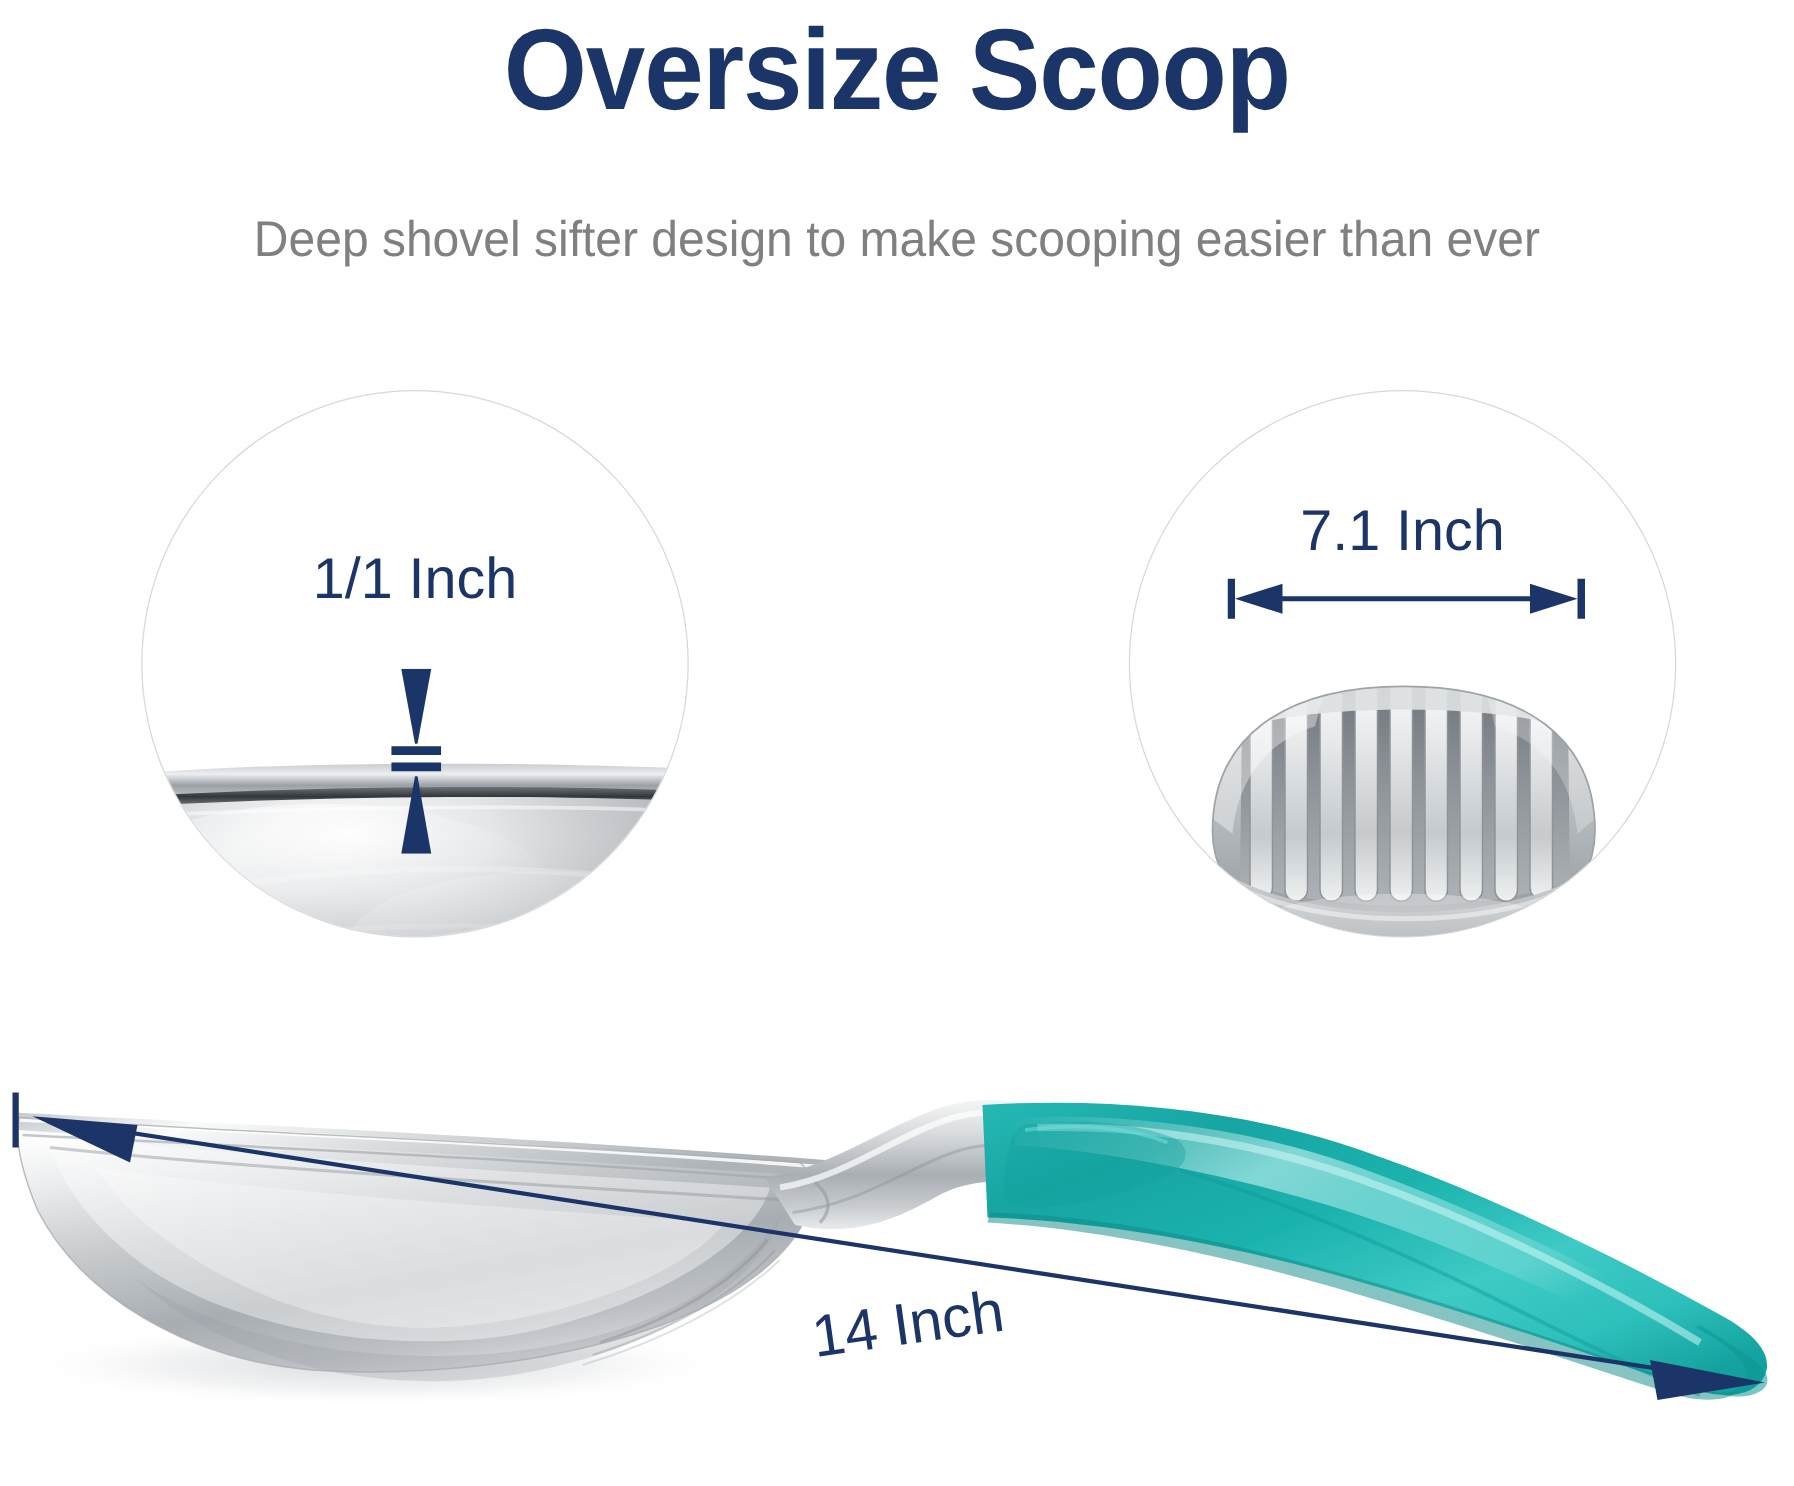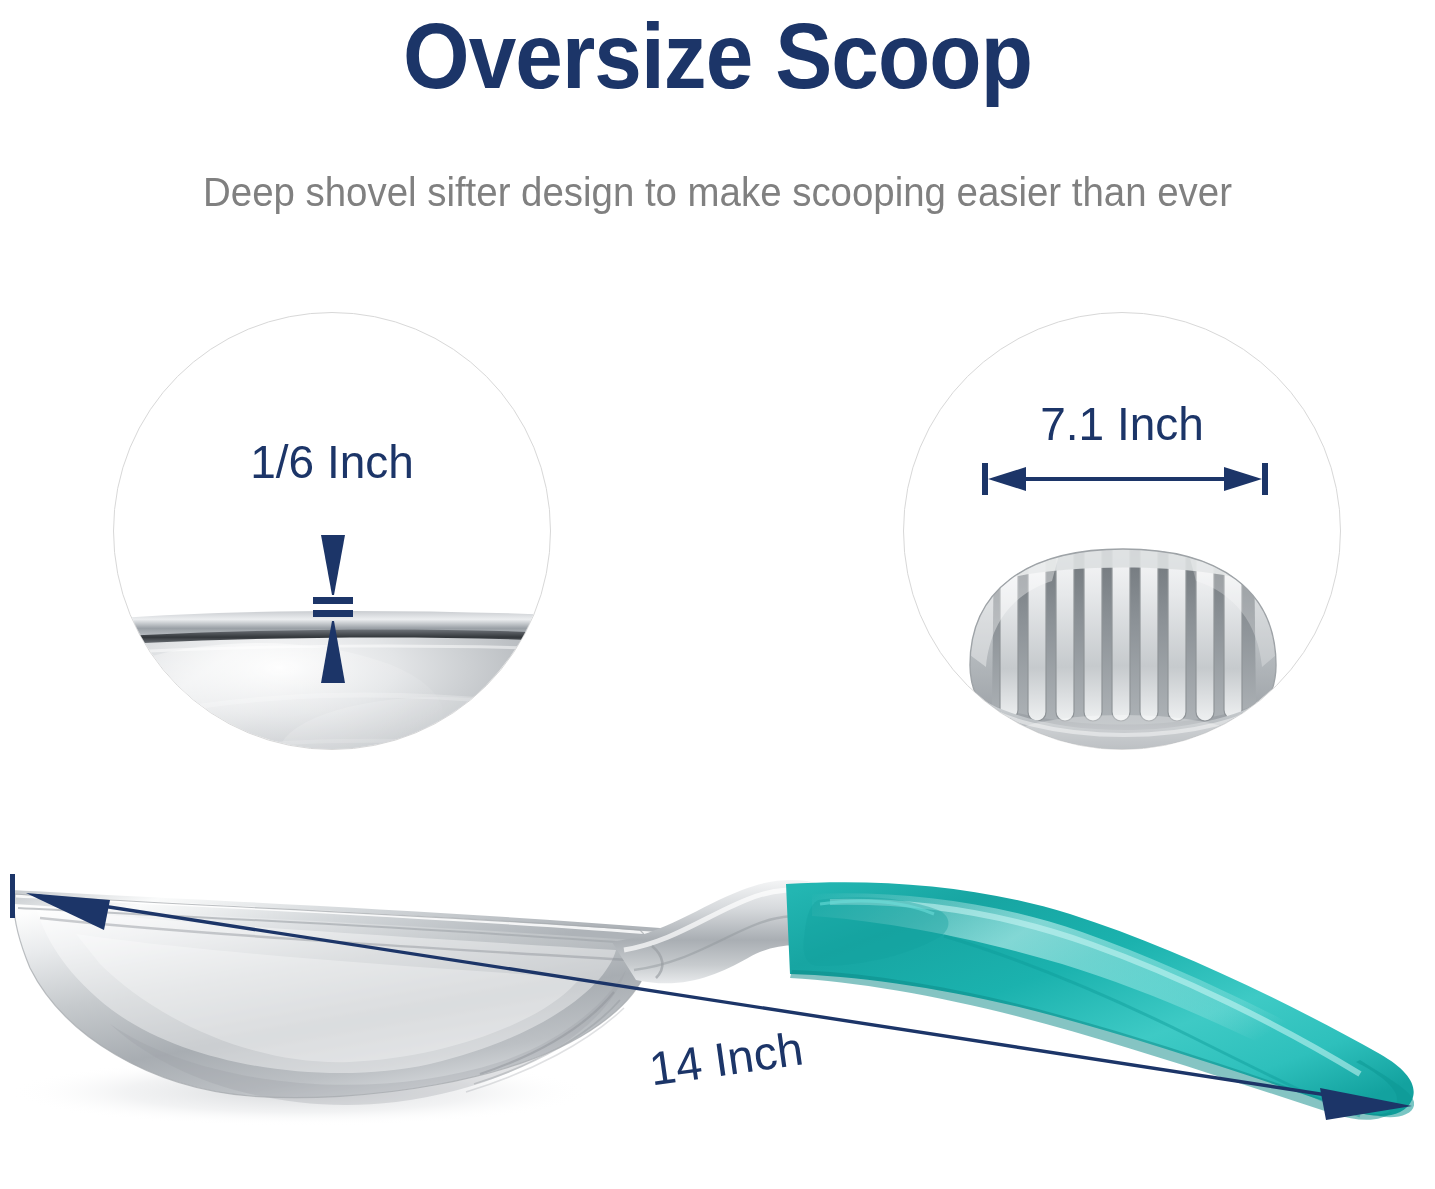--- a/index.html
+++ b/index.html
@@ -215,21 +215,21 @@
     <svg id="thickness-marker" viewBox="0 0 40 148">
 
       <polygon points="8,0 32,0 21,60 19,60" fill="#1c3568"></polygon>
 
       <rect x="0" y="62" width="40" height="7" fill="#1c3568"></rect>
       <rect x="0" y="75" width="40" height="7" fill="#1c3568"></rect>
 
       <polygon points="19,86 21,86 32,148 8,148" fill="#1c3568"></polygon>
     </svg>
 
-    <div class="circle-label" id="thickness-label">1/6 Inch</div>
+    <div class="circle-label" id="thickness-label">1/1 Inch</div>
   </div>
 
   <div class="detail-circle" id="circle-width">
 
     <div class="circle-label" id="width-label">7.1 Inch</div>
 
     <svg id="width-arrow" viewBox="0 0 286 36">
       <rect x="0" y="2" width="6" height="32" fill="#1c3568"></rect>
       <rect x="280" y="2" width="6" height="32" fill="#1c3568"></rect>
       <rect x="30" y="16" width="226" height="4" fill="#1c3568"></rect>

